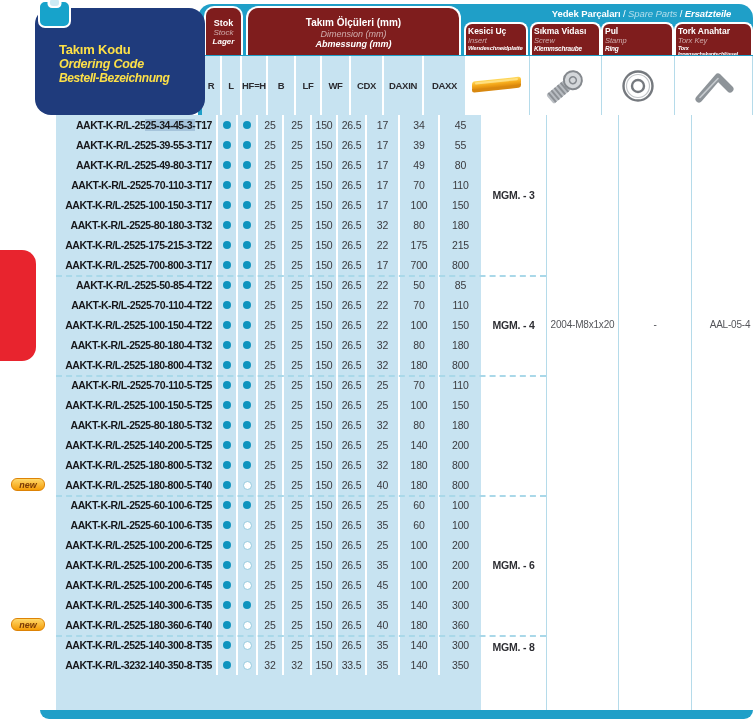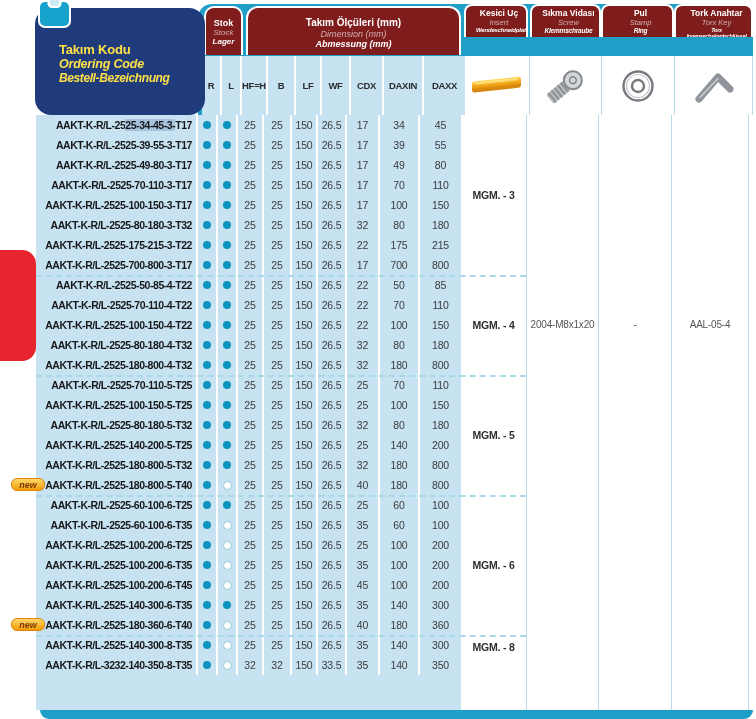--- a/index.html
+++ b/index.html
@@ -28,22 +28,22 @@
   #dims-box{left:246px; top:6px; width:215px; height:49px; border-radius:12px 12px 0 0;
     text-align:center; padding-top:9px; line-height:1.18;}
   #dims-box .t1{font-size:10px;} #dims-box .t2{font-size:9px;} #dims-box .t3{font-size:9px;}
 
   #spare-title{position:absolute; left:530px; top:8px; width:223px; text-align:center;
     color:#fff; font-size:9.5px; z-index:1; letter-spacing:-0.1px;}
   #spare-title .b{font-weight:700;}
   #spare-title .i{font-style:italic; color:rgba(255,255,255,0.65);}
   #spare-title .bi{font-weight:700; font-style:italic;}
 
-  .sub-hbox{top:4px; height:33px; border-radius:8px 8px 0 0; text-align:center;
-    padding:3px 4px 0 10px; line-height:1.12;}
+  .sub-hbox{top:22px; height:33px; border-radius:8px 8px 0 0; text-align:left;
+    padding:3px 4px 0 2px; line-height:1.12;}
   .sub-hbox .t1{font-size:8.5px;} .sub-hbox .t2{font-size:7.5px;} .sub-hbox .t3{font-size:6.5px; letter-spacing:-0.2px;}
   #insert-hbox{left:464px; width:64px;}
   #insert-hbox .t3{font-size:6px;}
   #screw-hbox{left:530px; width:71px;}
   #washer-hbox{left:601px; width:73px;}
   #torx-hbox{left:674px; width:79px;}
   #torx-hbox .t3{font-size:5.5px; letter-spacing:-0.3px;}
 
   #dim-strip{position:absolute; left:202px; top:56px; width:263px; height:59px;
     background:#C7E3F1; display:grid; z-index:1; box-sizing:border-box;
@@ -51,21 +51,21 @@
   #dim-strip .dl{display:flex; align-items:center; justify-content:center;
     border-right:2px solid #fff; font-size:9.5px; font-weight:700; color:#2B2B30; letter-spacing:-0.3px;}
   #dim-strip .dl:last-child{border-right:none;}
 
   #icon-strip{position:absolute; left:465px; top:56px; width:288px; height:59px;
     background:#fff; display:grid; grid-template-columns:65px 72px 73px 78px; z-index:1;}
   #icon-strip .ic{display:flex; align-items:center; justify-content:center;
     border-right:1px solid #B5DBEA; box-sizing:border-box;}
 
   
-  #body{position:absolute; left:36px; top:115px; width:588px; height:595px;}
+  #body{position:absolute; left:56px; top:115px; width:588px; height:595px;}
   #body-left{position:absolute; left:0; top:0; width:425px; height:595px; background:#C7E3F1;
     display:grid; grid-template-columns:162px 20px 20px 26px 28px 26px 29px 33px 40px 41px;
     grid-auto-rows:20px;}
   .row{display:contents;}
   .c{border-right:2px solid #fff; display:flex; align-items:center; justify-content:center;
     box-sizing:border-box; font-size:10.5px; color:#3A3A3E; letter-spacing:-0.2px;}
   .c.code{justify-content:flex-end; padding-right:4px; font-weight:700; color:#17171A;
     font-size:10.5px; letter-spacing:-0.45px; white-space:nowrap; overflow:hidden;}
   .c.last{border-right:none;}
   .sel{background:#A5C4DB;}
@@ -351,21 +351,20 @@
           </div><div class="c">25</div><div class="c">25</div><div class="c">150</div><div class="c">26.5</div><div class="c">35</div><div class="c">140</div><div class="c last">300</div></div>
         <div class="row"><div class="c code">AAKT-K-R/L-3232-140-350-8-T35</div><div class="c">
             <div class="dot"></div>
           </div><div class="c">
             <div class="dot off"></div>
           </div><div class="c">32</div><div class="c">32</div><div class="c">150</div><div class="c">33.5</div><div class="c">35</div><div class="c">140</div><div class="c last">350</div></div>
       </div>
     <div id="insert-col" class="vcol">
         <div class="mgm-cell" style="top: 0px; height: 160px;">MGM. - 3</div>
         <div class="mgm-cell" style="top: 160px; height: 100px;">MGM. - 4</div>
-        <div class="mgm-cell" style="top: 260px; height: 120px;">MGM. - 5</div>
         <div class="mgm-cell" style="top: 380px; height: 140px;">MGM. - 6</div>
         <div class="mgm-cell top" style="top: 520px; height: 75px;">MGM. - 8</div>
       </div>
     <div id="screw-col" class="vcol">
       <div class="spare-val">2004-M8x1x20</div>
     </div>
     <div id="washer-col" class="vcol">
       <div class="spare-val">-</div>
     </div>
     <div id="torx-col" class="vcol">

